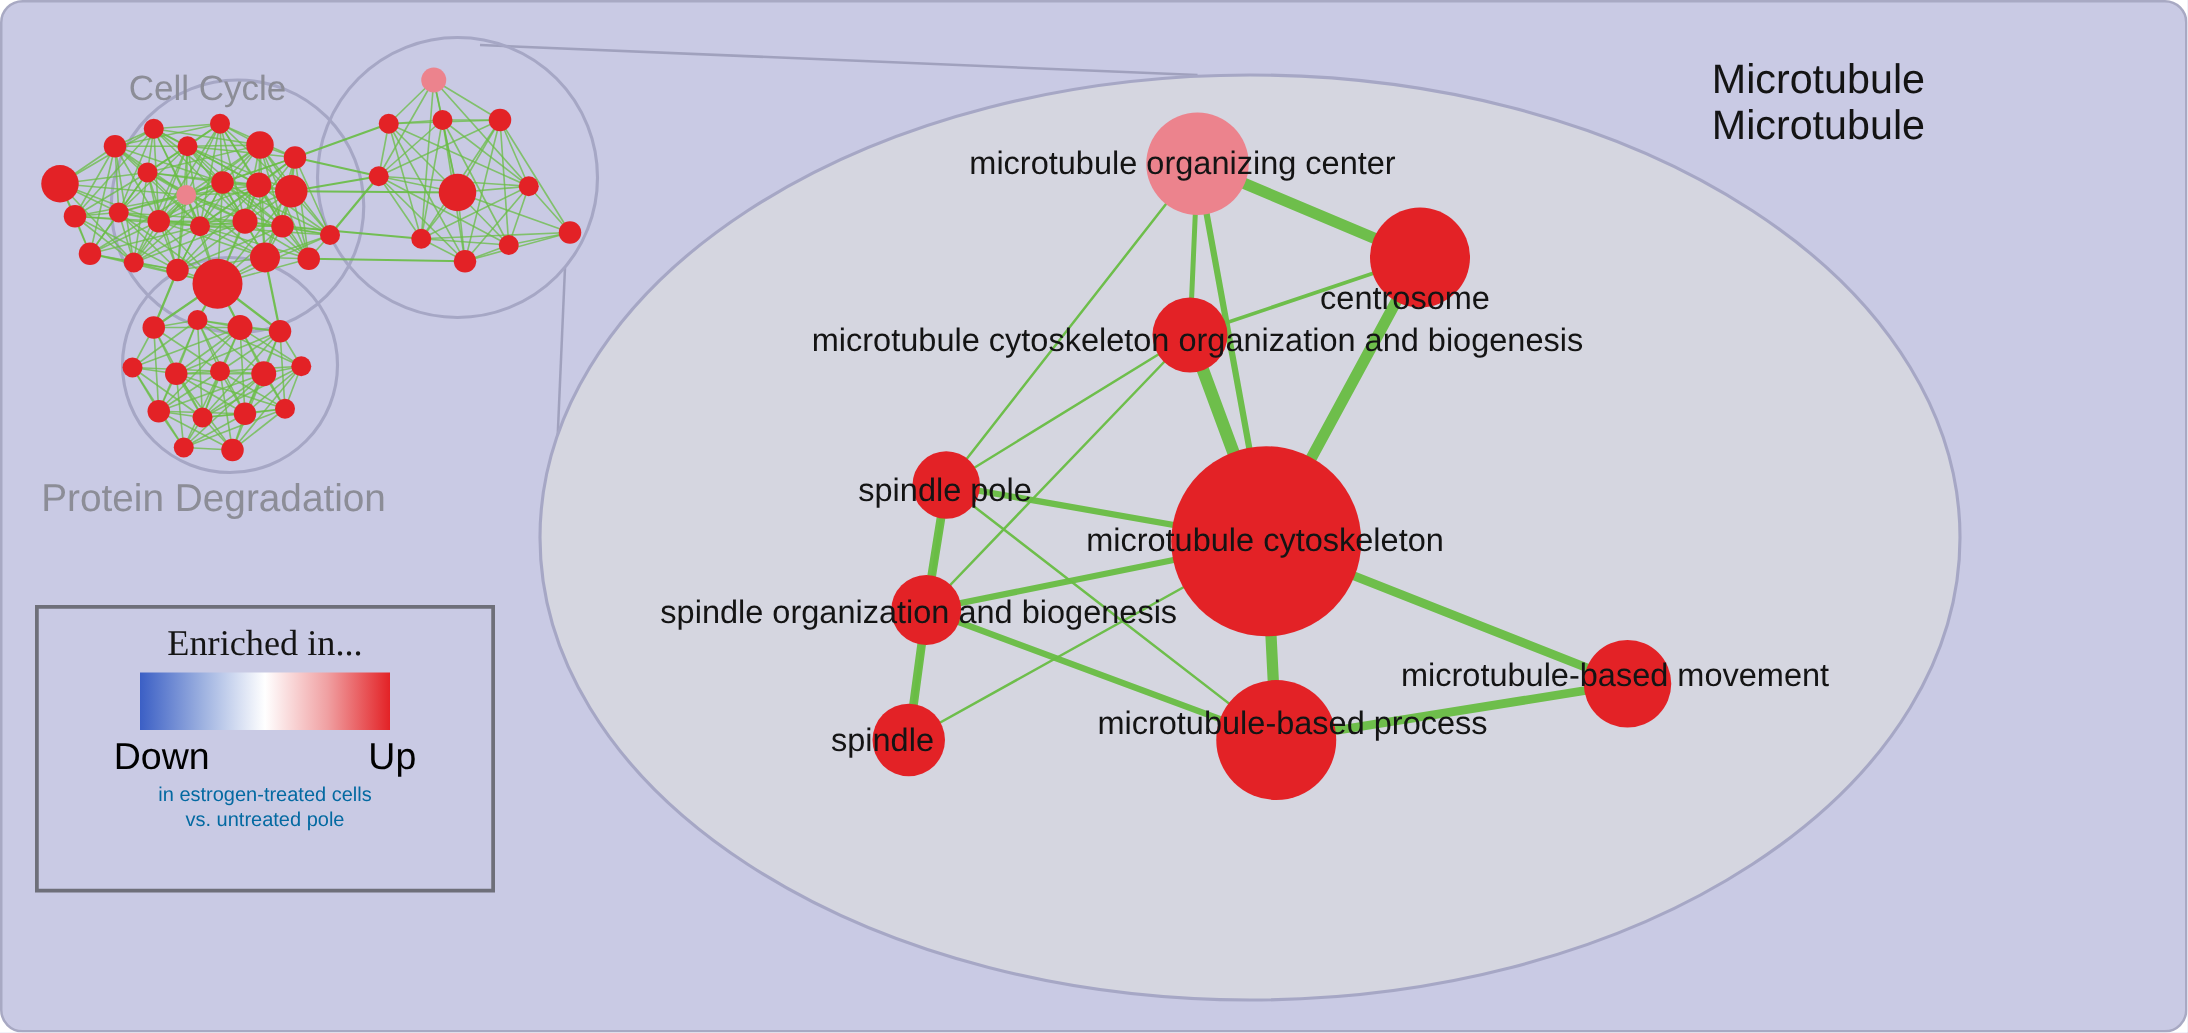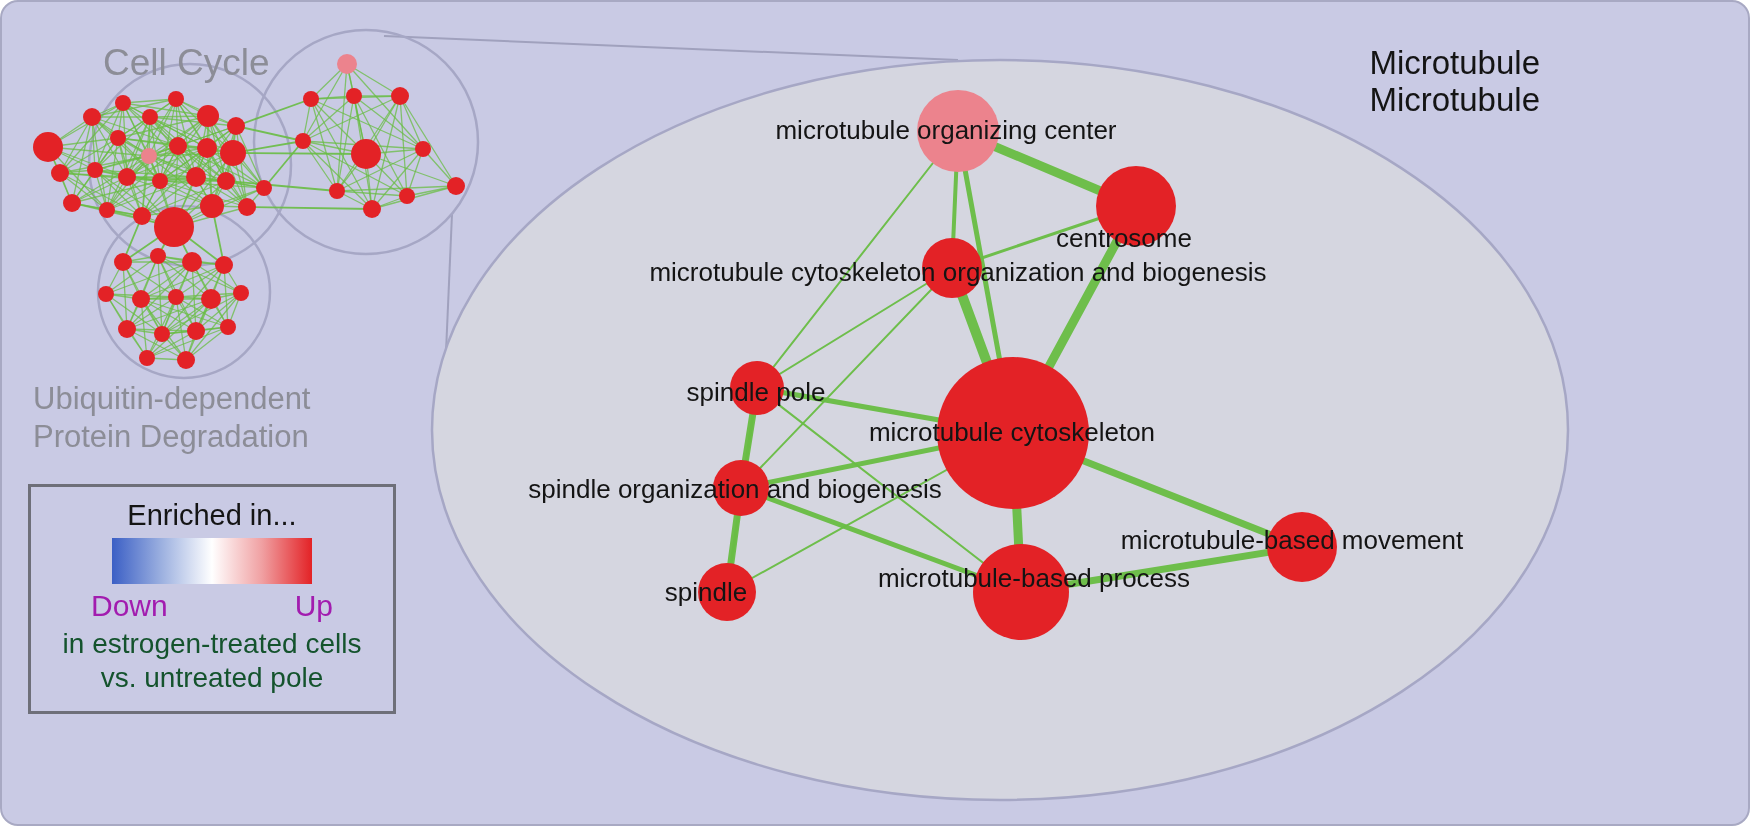--- a/index.html
+++ b/index.html
@@ -1,29 +1,29 @@
 <!DOCTYPE html>
 <html><head>
 <meta charset="utf-8">
 <style>
   * { margin:0; padding:0; box-sizing:border-box; }
   html,body { width:1750px; height:826px; background:#ffffff; font-family:"Liberation Sans", sans-serif; }
   .stage { position:relative; width:1750px; height:826px; overflow:hidden; }
   .panel { position:absolute; inset:0; border-radius:18px; background:#c9cae4; border:2px solid #a8a9c3; }
   svg#scene { position:absolute; left:0; top:0; }
   .overlay { position:absolute; }
-  .cell-cycle-label { left:103px; top:42px; font-size:37px; color:#8c8d97; }
+  .cell-cycle-label { left:103px; top:55px; font-size:28px; color:#8c8d97; }
   .ubiquitin-label { left:33px; top:380px; font-size:31px; color:#8c8d97; line-height:1.22; }
   .fig-title { left:1240px; top:44px; width:300px; text-align:right; font-size:33px; color:#141414; line-height:1.13; }
   .legend { left:28px; top:484px; width:368px; height:230px; border:3px solid #6e6f79; background:#c9cae4;
             display:flex; flex-direction:column; align-items:center; padding-top:12px; }
-  .legend-title { font-size:29px; color:#141414; margin-bottom:6px; }
+  .legend-title { font-size:29px; color:#141414; margin-bottom:6px;font-family:Liberation Serif, serif; }
   .legend-bar { width:200px; height:46px; background:linear-gradient(90deg,#3b5fc5,#ffffff,#e32226); }
-  .legend-row { width:242px; display:flex; justify-content:space-between; font-size:30px; color:#a21caf; margin-top:5px; }
-  .legend-sub { font-size:28px; color:#14532d; line-height:1.22; }
+  .legend-row { width:242px; display:flex; justify-content:space-between; font-size:30px; color:#000000; margin-top:5px; }
+  .legend-sub { font-size:16px; color:#0369a1; line-height:1.22; }
   .legend-sub.first { margin-top:4px; }
 </style>
 </head>
 <body>
 
 <div class="stage">
   <div class="panel" id="panel" style="background: rgb(201, 202, 228); border-color: rgb(168, 169, 195);"></div>
 
   <svg id="scene" width="1750" height="826" viewBox="0 0 1750 826">
       <line x1="384" y1="36" x2="958" y2="60" stroke="#a0a1bd" stroke-width="2"></line>
@@ -452,21 +452,20 @@
       <text x="1012" y="441" text-anchor="middle" font-size="26" fill="#141414" font-family="&quot;Liberation Sans&quot;, sans-serif">microtubule cytoskeleton</text>
       <text x="735" y="498" text-anchor="middle" font-size="26" fill="#141414" font-family="&quot;Liberation Sans&quot;, sans-serif">spindle organization and biogenesis</text>
       <text x="1292" y="549" text-anchor="middle" font-size="26" fill="#141414" font-family="&quot;Liberation Sans&quot;, sans-serif">microtubule-based movement</text>
       <text x="1034" y="587" text-anchor="middle" font-size="26" fill="#141414" font-family="&quot;Liberation Sans&quot;, sans-serif">microtubule-based process</text>
       <text x="706" y="601" text-anchor="middle" font-size="26" fill="#141414" font-family="&quot;Liberation Sans&quot;, sans-serif">spindle</text>
     </svg>
 
   <div class="overlay cell-cycle-label">Cell Cycle</div>
 
   <div class="overlay ubiquitin-label">
-    <div>Ubiquitin-dependent</div>
     <div>Protein Degradation</div>
   </div>
 
   <div class="overlay fig-title">
     <div>Microtubule</div>
     <div>Microtubule</div>
   </div>
 
   <div class="overlay legend">
     <div class="legend-title">Enriched in...</div>

